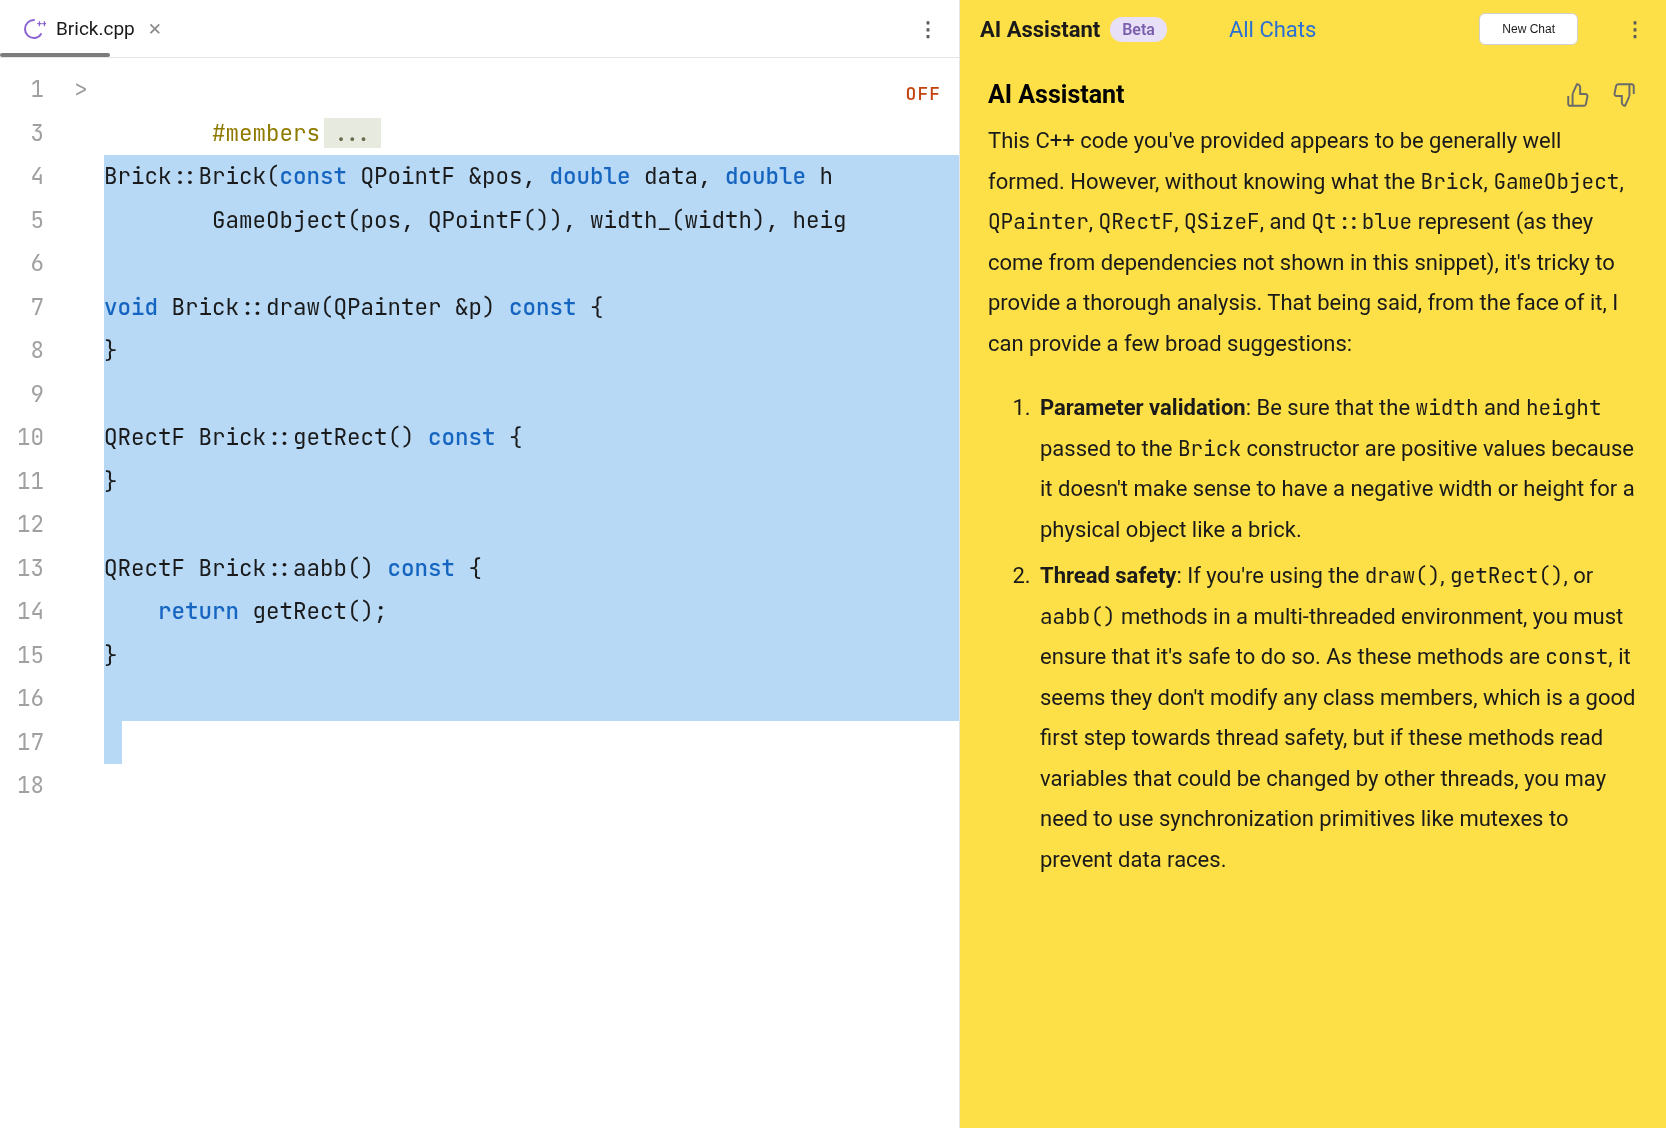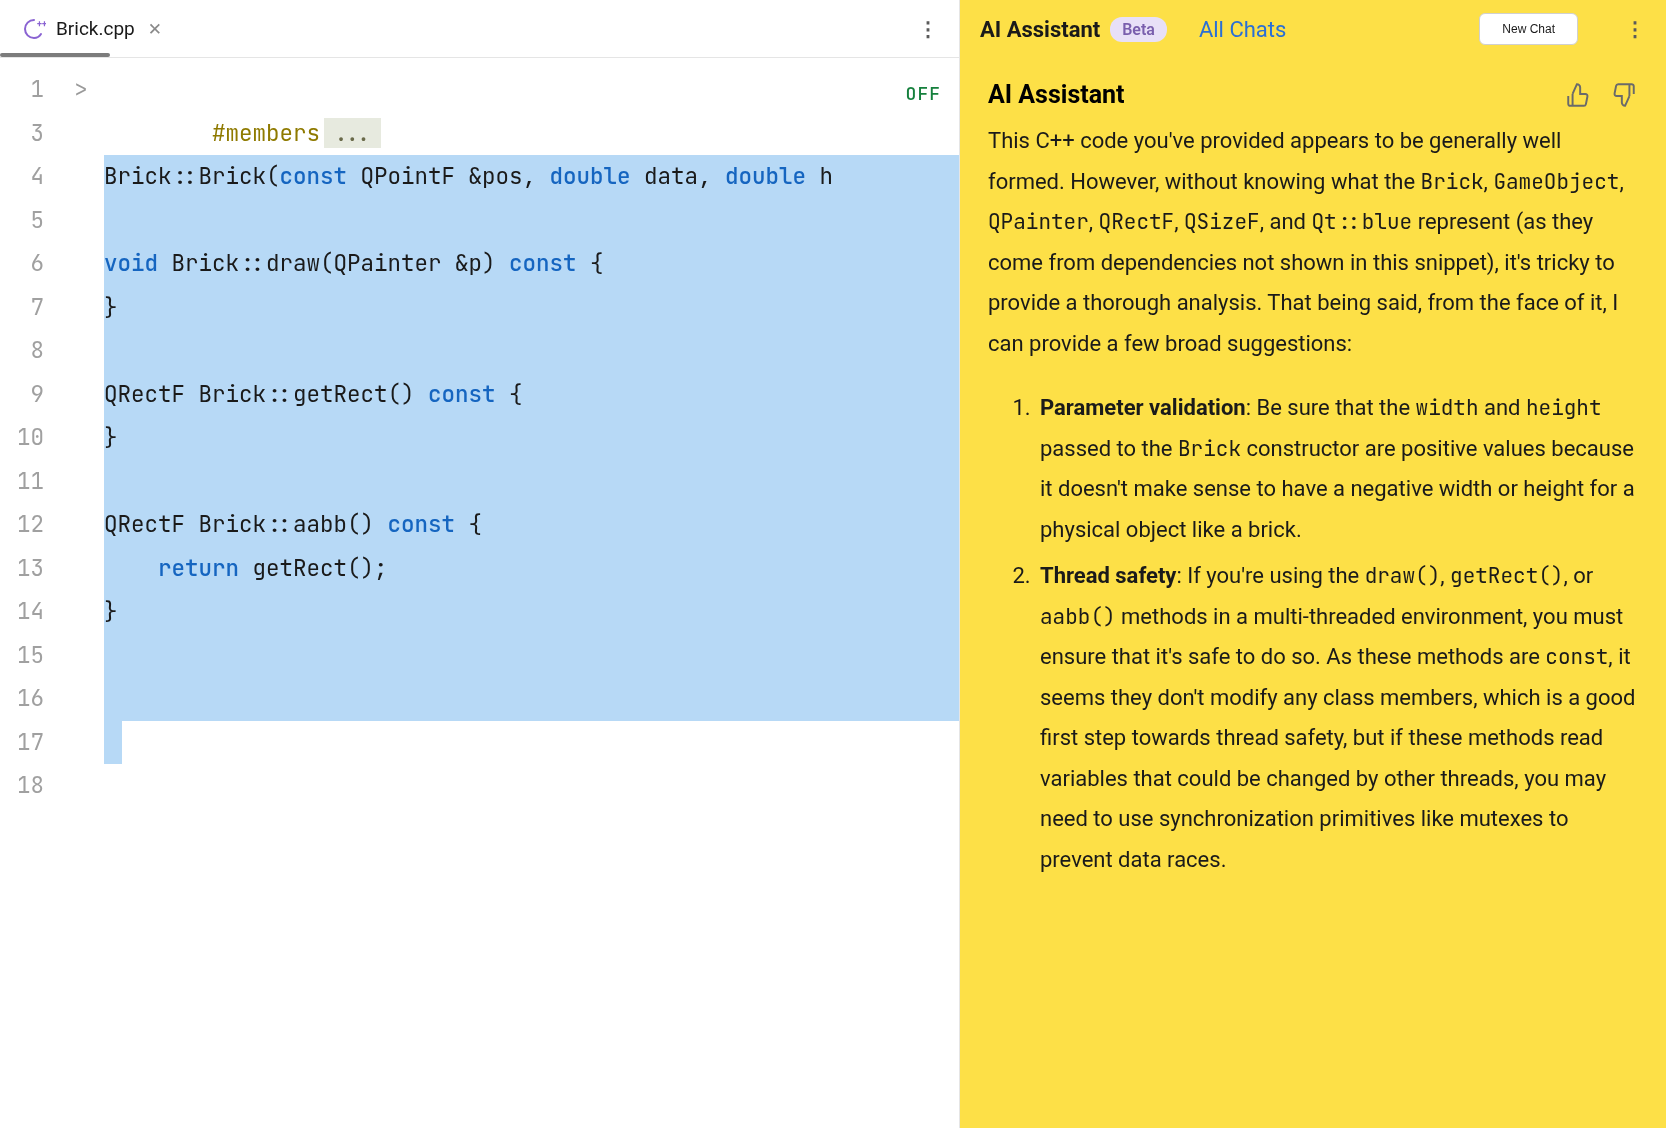--- a/index.html
+++ b/index.html
@@ -122,21 +122,21 @@
   .code-text { position:relative; z-index:1; }
   .tok-directive { color: #8f7a00; }
   .tok-ellipsis-box { background:#e7eadf; padding: 0 8px; margin-left:4px; color:#6a6a4a;}
   .tok-kw { color:#1565c0; font-weight:500;}
   .tok-plain { color:#1a1a1a; }
   .off-badge {
     position:absolute;
     top: 14px;
     right: 18px;
     font-size:18px;
-    color:#15803d;
+    color:#c2410c;
     font-weight:500;
     letter-spacing:1px;
   }
 
   
   .assist-pane {
     flex:1;
     background:#fde047;
     display:flex;
     flex-direction:column;
@@ -155,20 +155,21 @@
     color:#7a5fad;
     font-size:16px;
     font-weight:600;
     padding: 3px 12px;
     border-radius: 12px;
   }
   .all-chats {
     color:#2a6fd6;
     font-size:22px;
     cursor:pointer;
+    margin-left: 30px;
   }
   .new-chat-btn {
     margin-left:auto;
     background:#fff;
     border:1px solid #d0d0d0;
     border-radius:6px;
     padding: 8px 22px;
     font-size:12px;
     color:#1a1a1a;
     cursor:pointer;
@@ -264,20 +265,21 @@
       <div class="sel-bg" style="top:662.5px; left:4px; height:43.5px; width:18px;"></div>
 
       <div class="code-line">
         <span class="code-text"><span class="tok-directive">#members</span><span class="tok-ellipsis-box">...</span></span>
       </div>
 
       <div class="code-line"></div>
 
       <div class="code-line"><span class="code-text"><span class="tok-plain">Brick::Brick(</span><span class="tok-kw">const</span><span class="tok-plain"> QPointF &amp;pos, </span><span class="tok-kw">double</span><span class="tok-plain"> data, </span><span class="tok-kw">double</span><span class="tok-plain"> h</span></span></div>
 
+      <div class="code-line"><span class="code-text tok-plain">        GameObject(pos, QPointF()), width_(width), heig</span></div>
 
       <div class="code-line"></div>
 
       <div class="code-line"><span class="code-text"><span class="tok-kw">void</span><span class="tok-plain"> Brick::draw(QPainter &amp;p) </span><span class="tok-kw">const</span><span class="tok-plain"> {</span></span></div>
 
 
       <div class="code-line"><span class="code-text tok-plain">}</span></div>
 
       <div class="code-line"></div>
 

